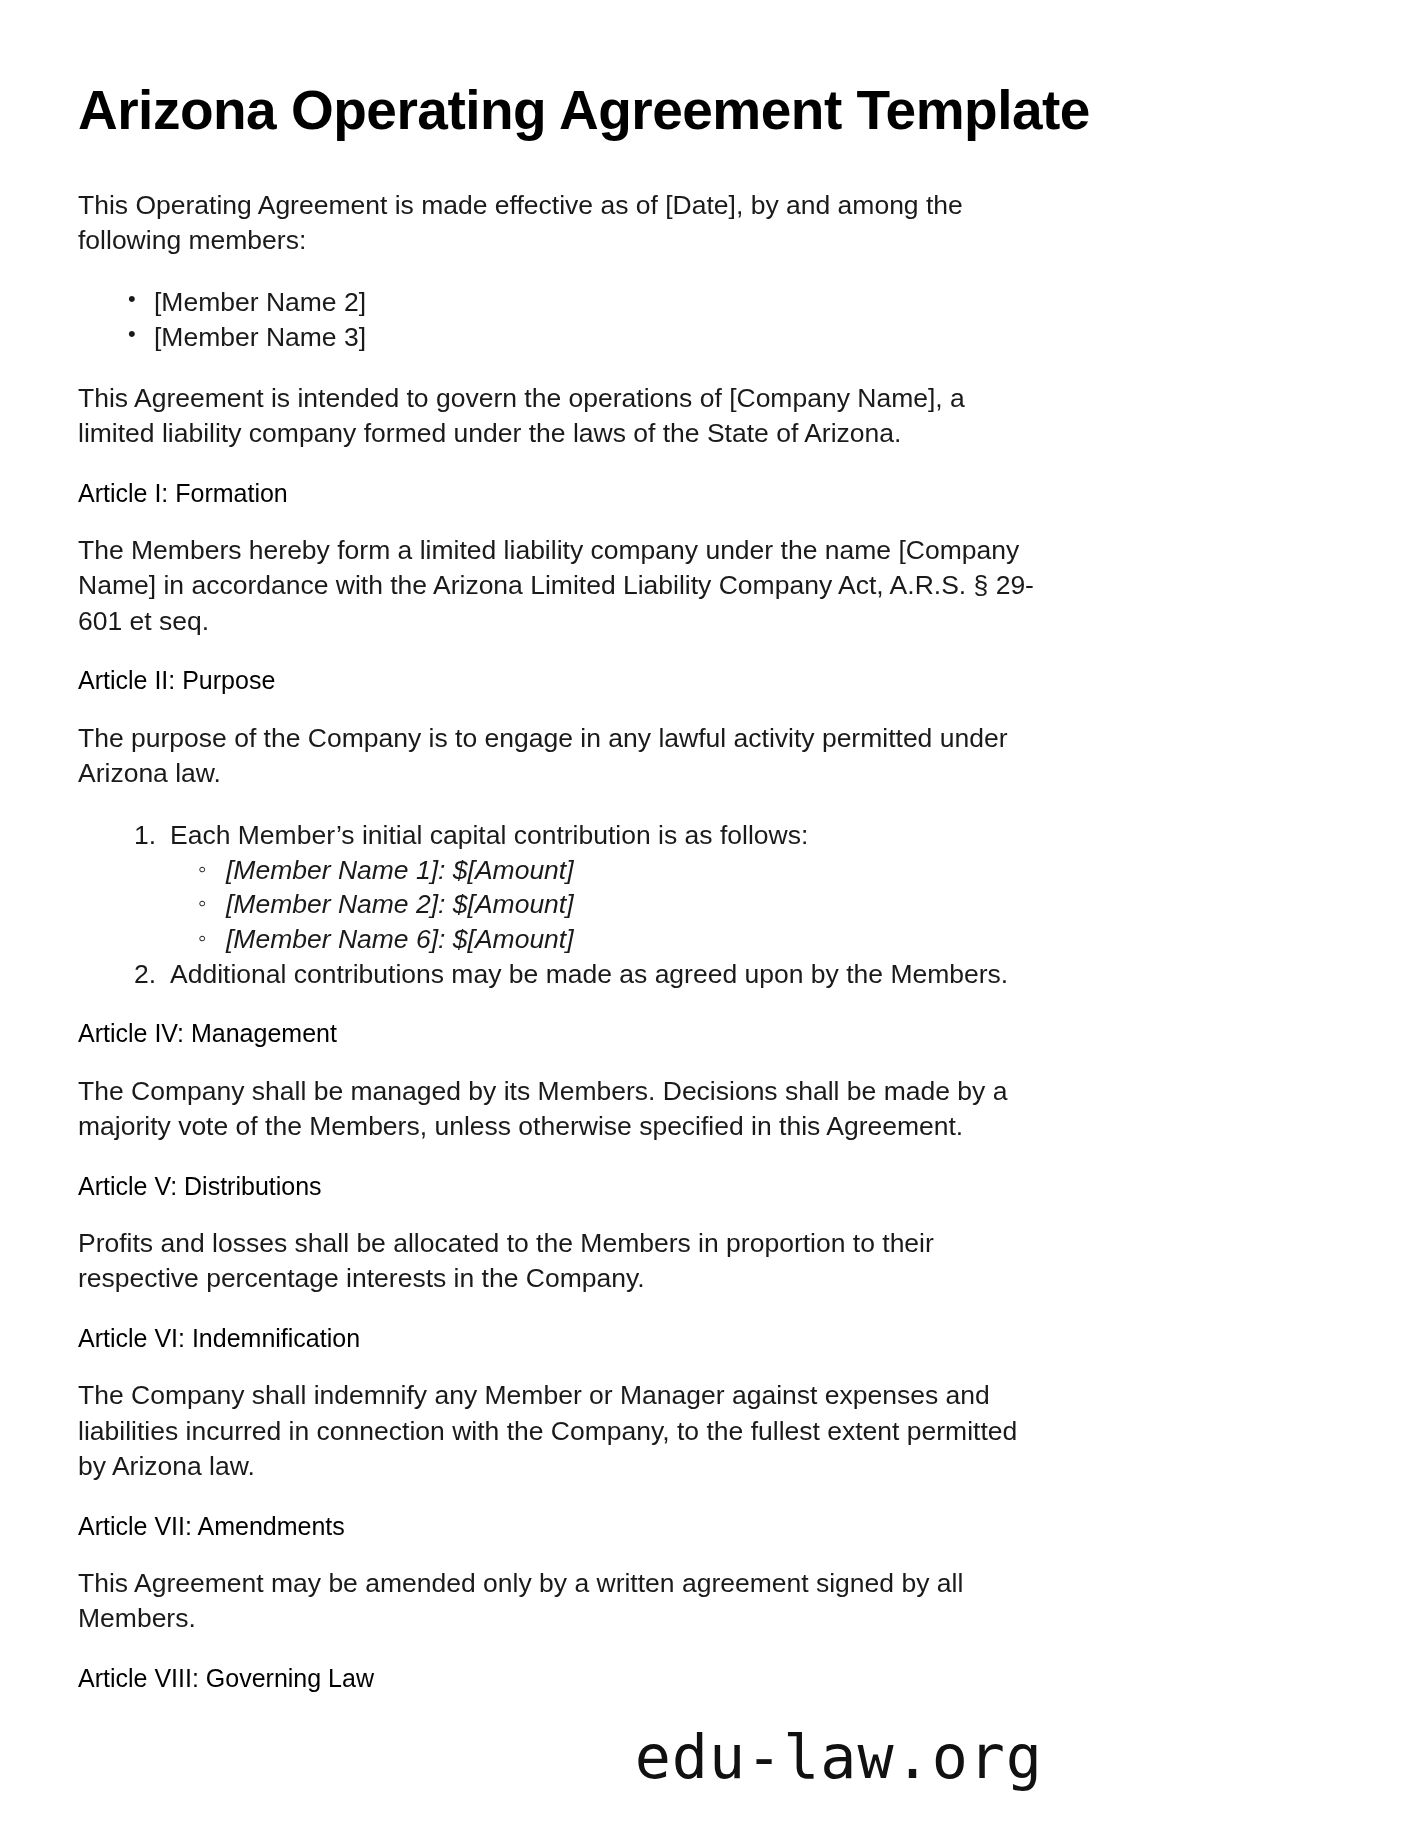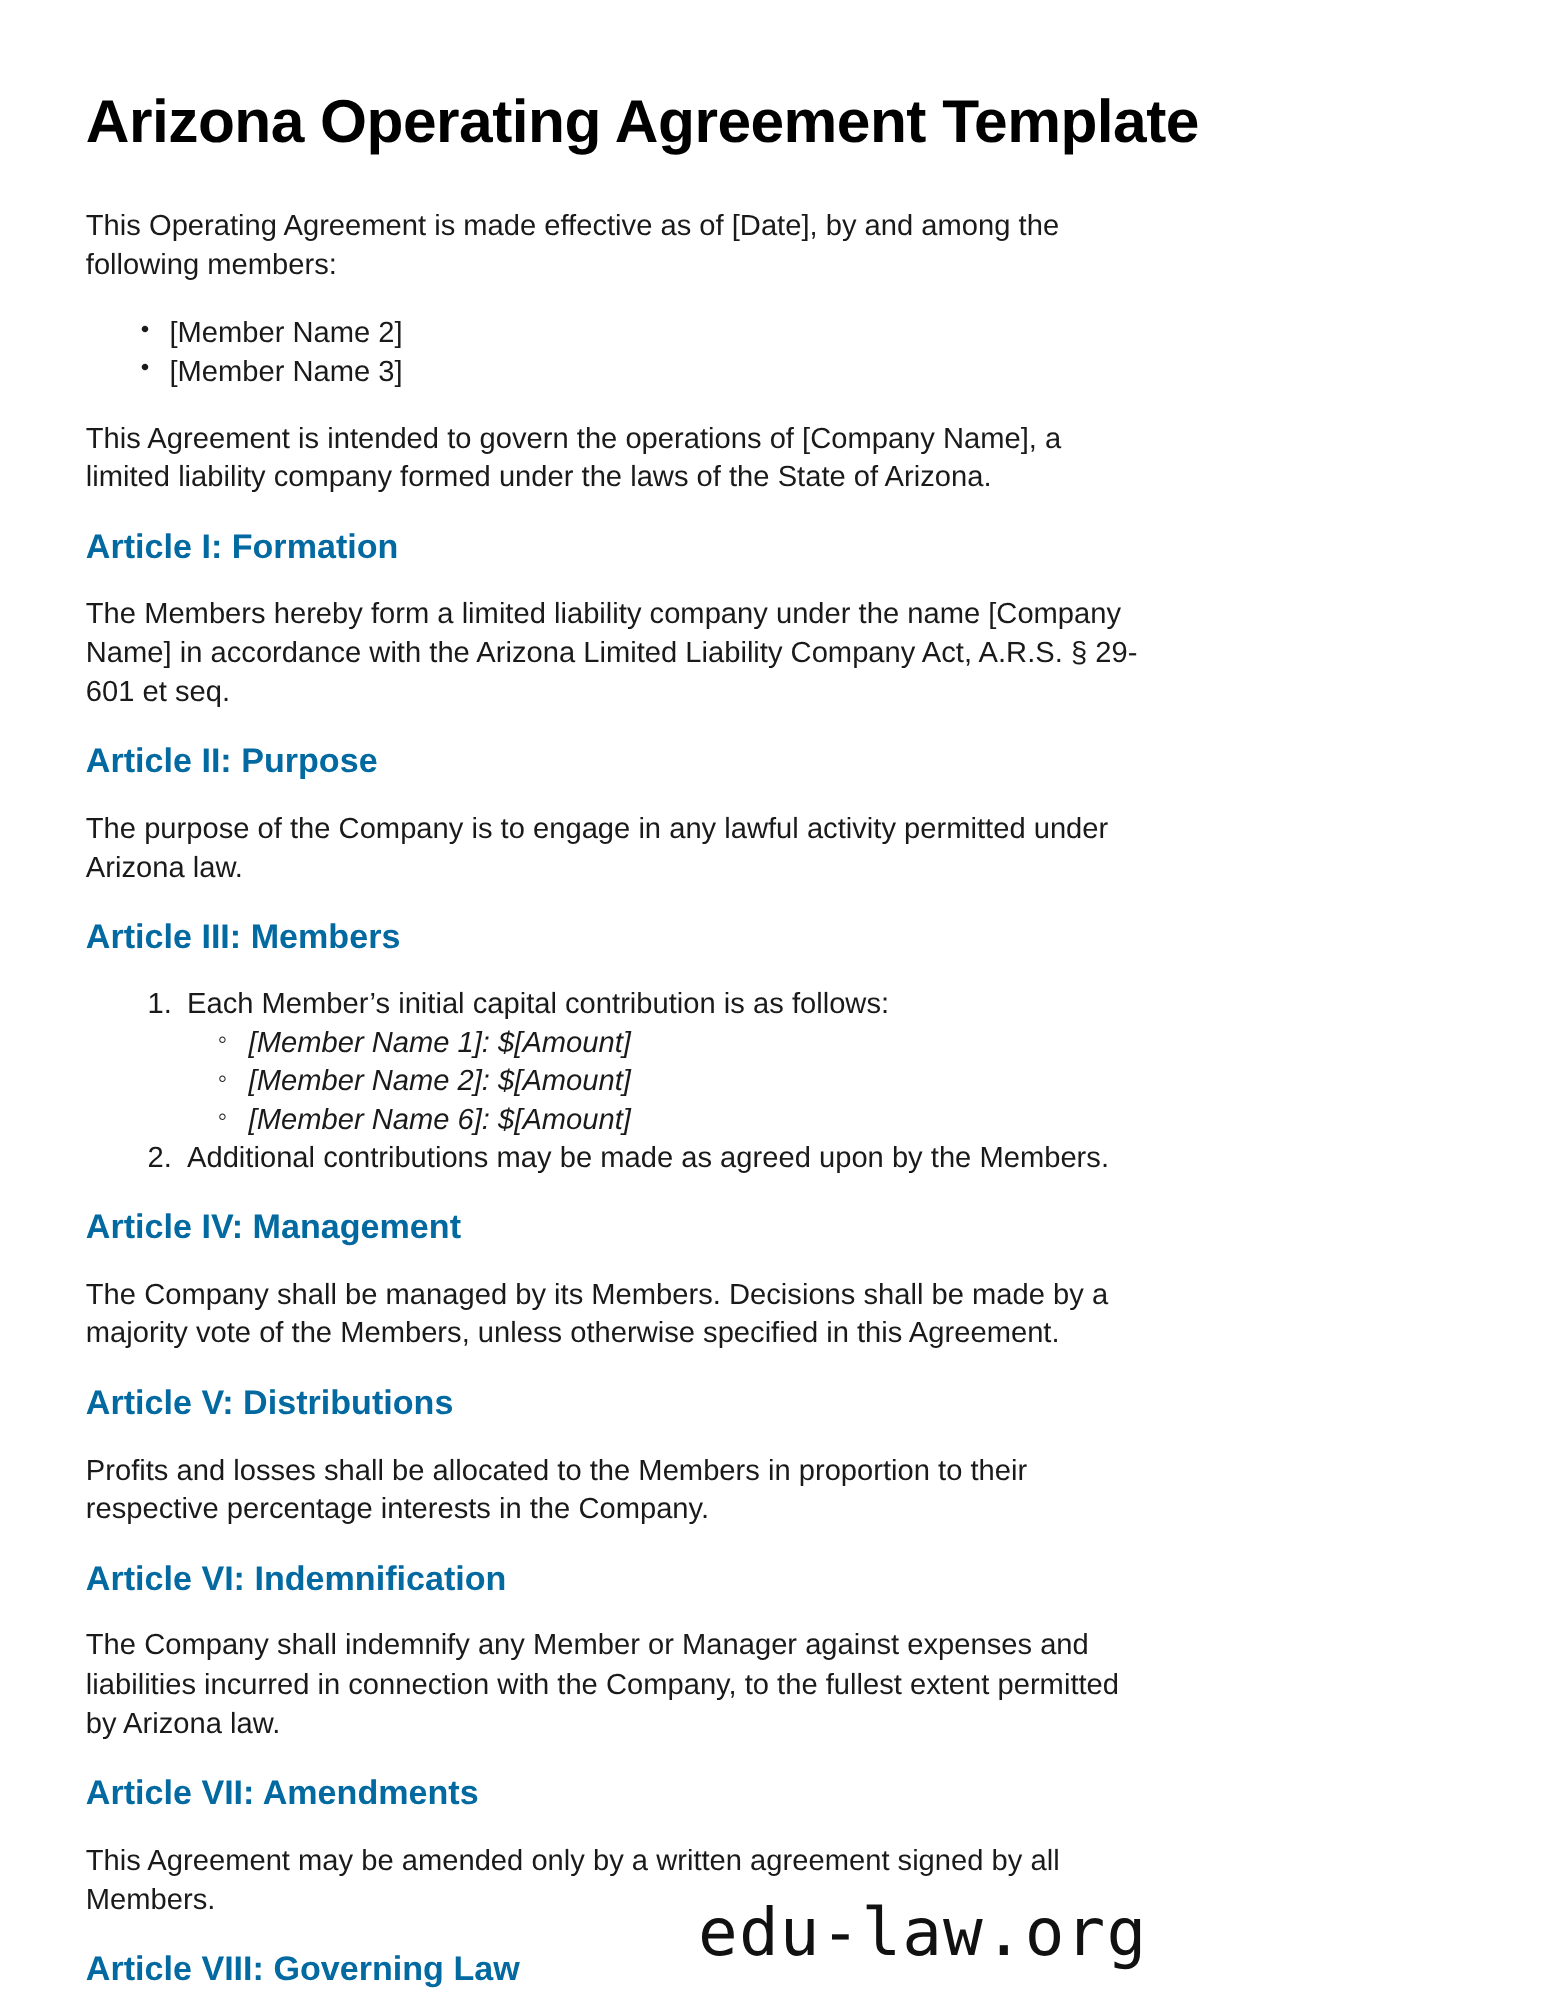--- a/index.html
+++ b/index.html
@@ -32,25 +32,25 @@
     white-space: nowrap;
   }
   p.para {
     font-size: 26.5px;
     line-height: 1.34;
     margin: 0 0 26px 0;
     color: #1a1a1a;
     max-width: 1190px;
   }
   h2.article-heading {
-    font-size: 31px;
-    font-weight: bold;
+    font-size: 25px;
+    font-weight: normal;
     line-height: 1.25;
     margin: 0 0 24px 0;
-    color: #0369a1;
+    color: #000000;
   }
   ul.member-list {
     margin: 0 0 26px 0;
     padding-left: 76px;
     list-style: none;
   }
   ul.member-list > li {
     font-size: 26.5px;
     line-height: 1.32;
     color: #1a1a1a;
@@ -129,21 +129,20 @@
   </ul>
 
   <p class="para">This Agreement is intended to govern the operations of [Company Name], a limited liability company formed under the laws of the State of Arizona.</p>
 
   <h2 class="article-heading">Article I: Formation</h2>
   <p class="para">The Members hereby form a limited liability company under the name [Company Name] in accordance with the Arizona Limited Liability Company Act, A.R.S. § 29-601 et seq.</p>
 
   <h2 class="article-heading">Article II: Purpose</h2>
   <p class="para">The purpose of the Company is to engage in any lawful activity permitted under Arizona law.</p>
 
-  <h2 class="article-heading">Article III: Members</h2>
   <ol class="num-list">
     <li>
       <span class="li-text">Each Member’s initial capital contribution is as follows:</span>
       <ul class="sub-list">
         <li>[Member Name 1]: $[Amount]</li>
         <li>[Member Name 2]: $[Amount]</li>
         <li>[Member Name 6]: $[Amount]</li>
       </ul>
     </li>
     <li>

